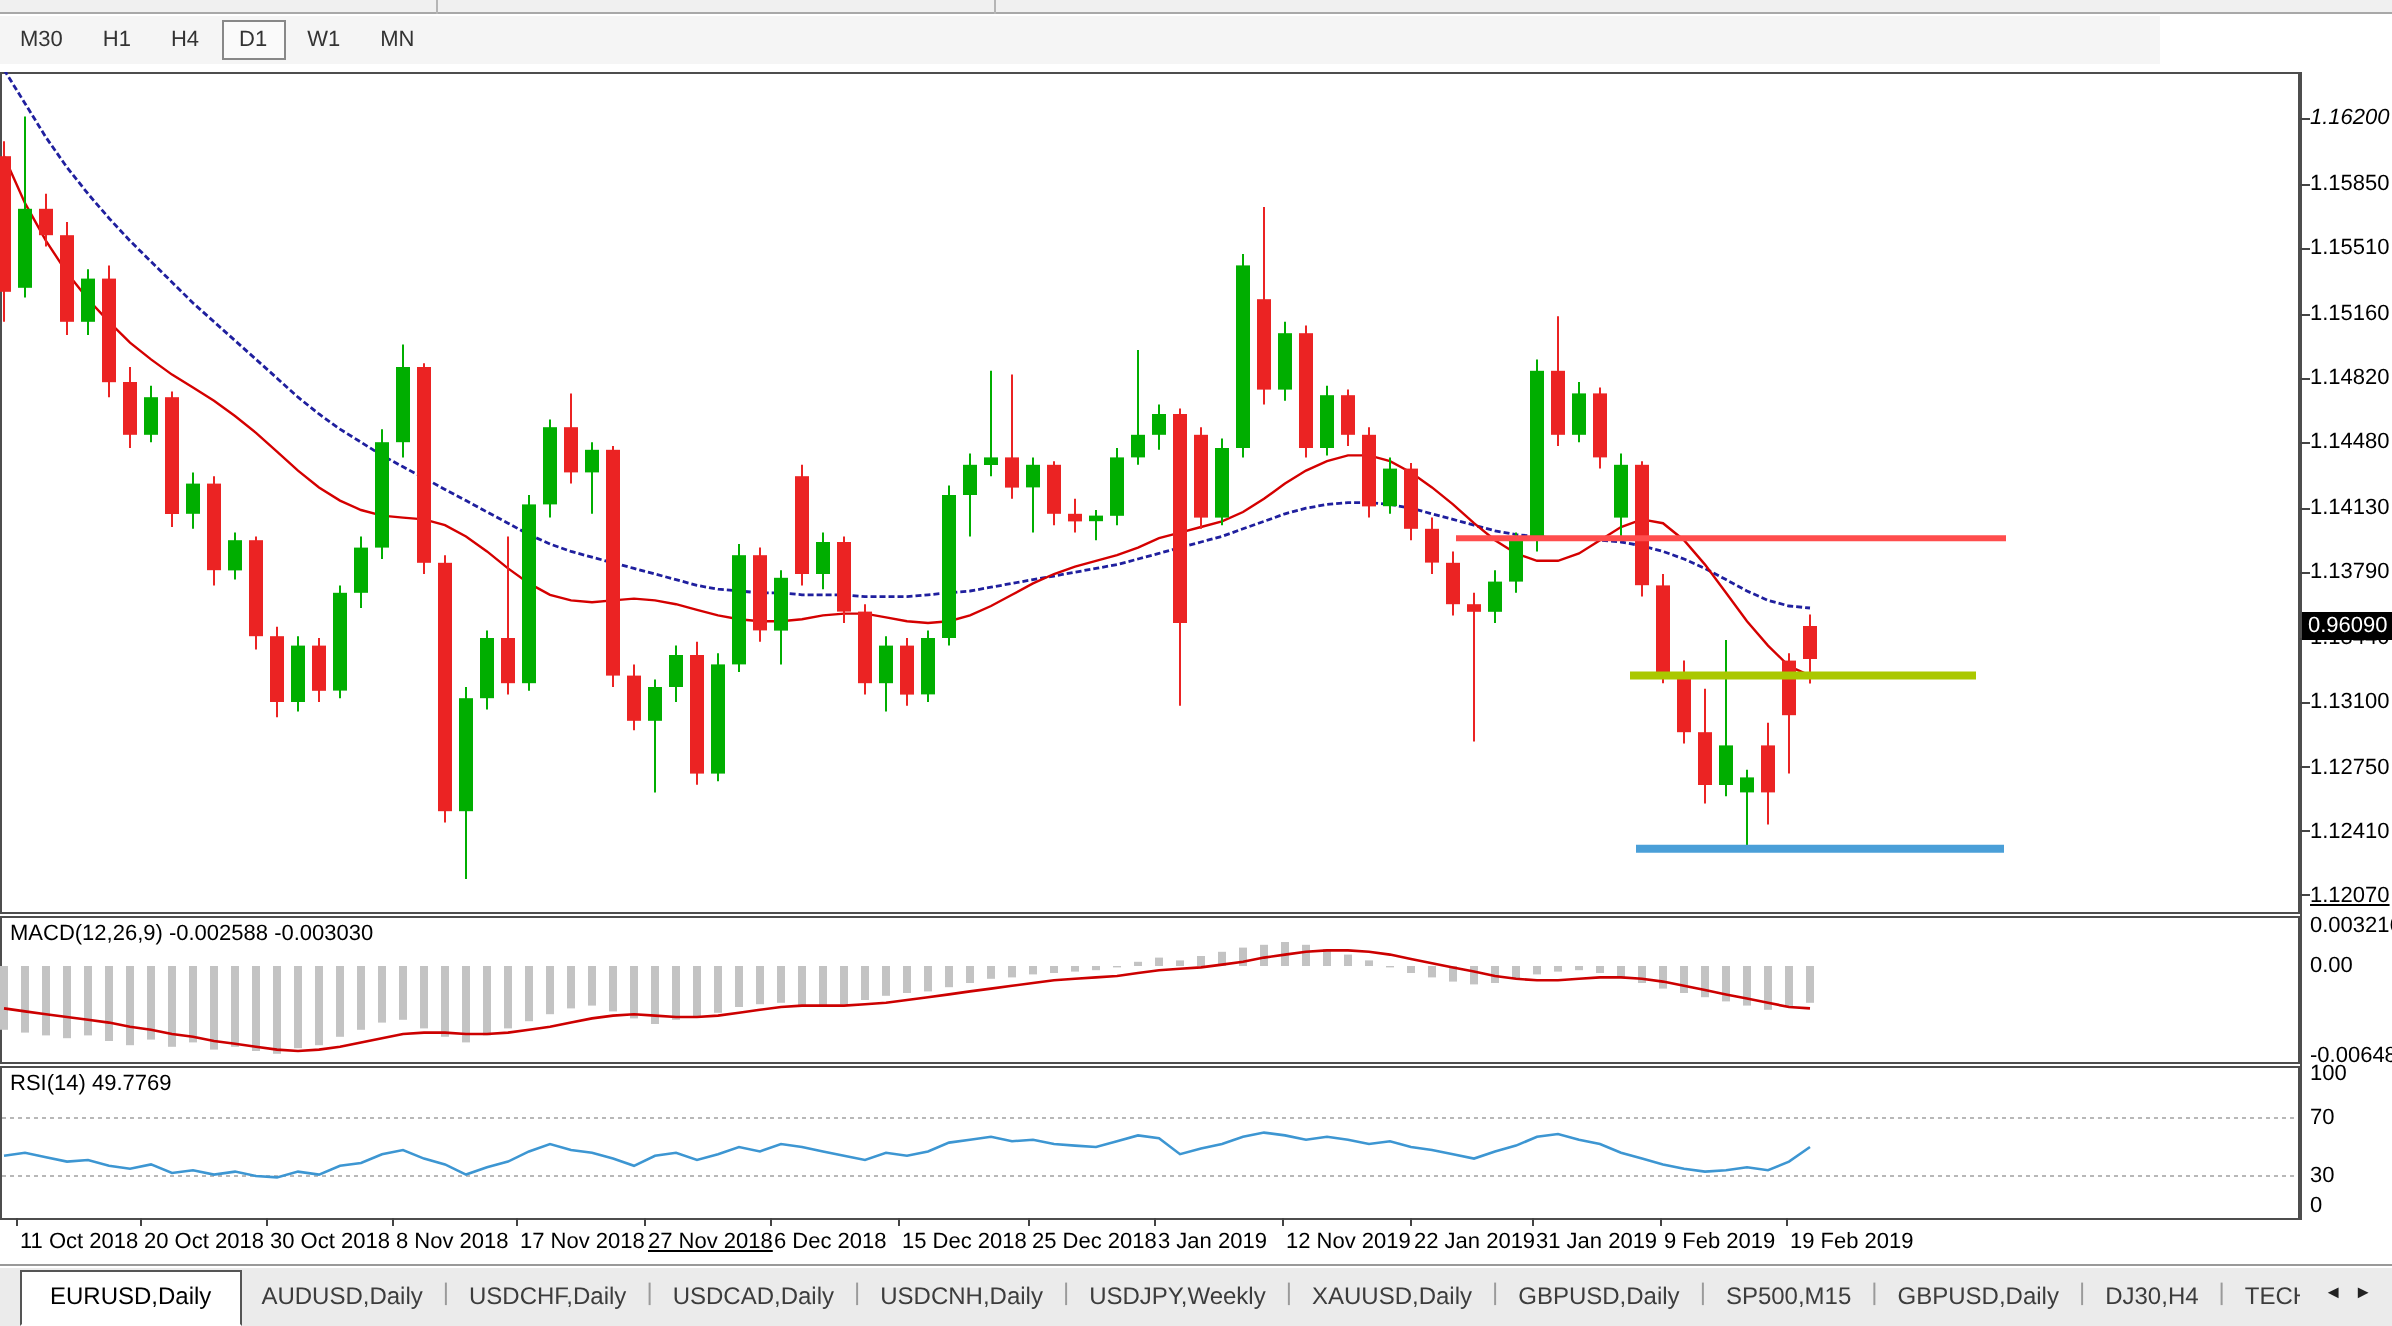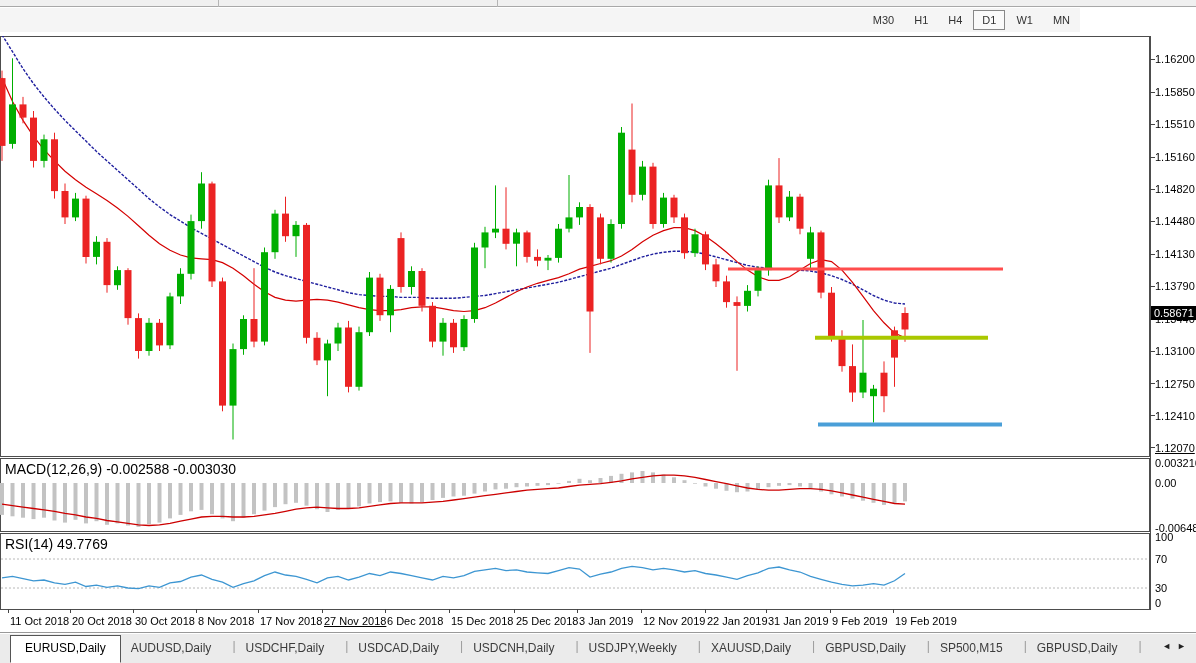--- a/index.html
+++ b/index.html
@@ -6,46 +6,46 @@
   html,body { width:1196px; height:663px; background:#fff; overflow:hidden;
     font-family:"Liberation Sans", sans-serif; -webkit-font-smoothing:none; }
   #app { position:relative; width:1196px; height:663px; background:#fff; }
 
   
   .top-strip { position:absolute; left:0; top:0; width:1196px; height:7px;
     background:#f0f0f0; border-bottom:1px solid #a8a8a8; }
   .top-strip .sep { position:absolute; top:0; width:1px; height:7px; background:#b5b5b5; }
 
   
-  .tf-bar { position:absolute; left:0; top:8px; width:1080px; height:24px; background:#f5f5f5;text-align:right; }
+  .tf-bar { position:absolute; left:0; top:8px; width:1080px; height:24px; background:#f5f5f5; }
   .tf-btn { display:inline-block; margin:2px 1px 0 1px; padding:3px 8px 3px 8px;
     font-size:11px; color:#333; border:1px solid transparent; cursor:default; }
   .tf-btn.active { background:#fafafa; border:1px solid #888; }
 
   
   .panel-svg { position:absolute; left:0; }
   .axis-label { position:absolute; left:1155px; font-size:11px; color:#000; white-space:nowrap; }
   .axis-tick { position:absolute; left:1150px; width:5px; height:1px; background:#444; }
   .price-badge { position:absolute; left:1151px; width:45px; height:14px; background:#000;
     color:#fff; font-size:11px; line-height:14px; padding-left:3px; }
 
   .chart-header { position:absolute; left:6px; top:41px; font-size:11px; color:#000; white-space:pre; }
   .chart-header .tri { font-size:8px; vertical-align:1px; }
-  .panel-label { position:absolute; left:5px; font-size:14px; color:#000; white-space:pre; }
+  .panel-label { position:absolute; left:5px; font-size:11px; color:#000; white-space:pre; }
 
   
   .date-label { position:absolute; top:615px; font-size:11px; color:#000; white-space:nowrap; }
   .date-tick { position:absolute; top:609px; width:1px; height:4px; background:#444; }
 
   
   .tab-bar { position:absolute; left:0; top:632px; width:1196px; height:31px;
     background:#ebebeb; border-top:1px solid #999; box-shadow:inset 0 1px 0 #fff; }
   .tab-strip { position:absolute; left:10px; top:0; width:1140px; height:31px;
     overflow:hidden; white-space:nowrap; }
-  .tab { display:inline-block; font-size:12px; color:#3c3c3c; padding:7px 21px 6px 10px; cursor:default; }
+  .tab { display:inline-block; font-size:12px; color:#3c3c3c; padding:7px 10px 6px 10px; cursor:default; }
   .tab.active { background:#fff; border:1px solid #555; border-bottom:1px solid #fff;
     margin-top:2px; padding:5px 14px 7px 14px; color:#000; }
   .tab-sep { display:inline-block; color:#9a9a9a; font-size:12px; vertical-align:2px; }
   .tab-arrows { position:absolute; right:4px; top:8px; font-size:9px; color:#222; letter-spacing:6px; }
 </style>
 </head>
 <body>
 
 <div id="app">
 
@@ -339,21 +339,21 @@
       <line x1="1" y1="588.0" x2="1149" y2="588.0" stroke="#b8b8b8" stroke-width="1" stroke-dasharray="2,2"></line>
       <polyline points="2,577.9 12.5,576.4 23,578.6 33.5,580.8 44,580.0 54.5,582.9 65,584.4 75.5,582.2 86,586.5 96.5,585.1 107,587.3 117.5,585.8 128,588.0 138.5,588.7 149,585.8 159.5,587.3 170,582.9 180.5,581.5 191,577.1 201.5,575.0 212,579.3 222.5,582.2 233,587.3 243.5,583.6 254,580.8 264.5,575.7 275,572.0 285.5,575.0 296,576.4 306.5,579.3 317,582.9 327.5,577.9 338,576.4 348.5,580.0 359,577.1 369.5,573.5 380,575.7 390.5,572.0 401,573.5 411.5,575.7 422,577.9 432.5,580.0 443,576.4 453.5,577.9 464,575.7 474.5,571.3 485,569.9 495.5,568.4 506,570.6 516.5,569.9 527,572.0 537.5,572.8 548,573.5 558.5,570.6 569,567.7 579.5,569.1 590,577.1 600.5,574.2 611,572.0 621.5,568.4 632,566.3 642.5,567.7 653,569.9 663.5,568.4 674,569.9 684.5,572.0 695,570.6 705.5,573.5 716,575.0 726.5,577.1 737,579.3 747.5,575.7 758,572.8 768.5,568.4 779,567.0 789.5,569.9 800,572.0 810.5,576.4 821,579.3 831.5,582.2 842,584.4 852.5,585.8 863,585.1 873.5,583.6 884,585.1 894.5,580.8 905,573.5" fill="none" stroke="#3d96d2" stroke-width="1.3"></polyline>
     </svg>
 
   <div class="panel-label" style="top:461px">MACD(12,26,9) -0.002588 -0.003030</div>
   <div class="panel-label" style="top:536px">RSI(14) 49.7769</div>
 
   <div id="rightAxis">
       <div style="position: absolute; left: 1150px; top: 36px; width: 1px; height: 574px; background: rgb(77, 77, 77);"></div>
       <div class="axis-tick" style="top: 59px;"></div>
-      <div class="axis-label" style="top: 53px;">1.16200</div>
+      <div class="axis-label" style="top: 53px; font-style: italic;">1.16200</div>
       <div class="axis-tick" style="top: 92px;"></div>
       <div class="axis-label" style="top: 86px;">1.15850</div>
       <div class="axis-tick" style="top: 124px;"></div>
       <div class="axis-label" style="top: 118px;">1.15510</div>
       <div class="axis-tick" style="top: 157px;"></div>
       <div class="axis-label" style="top: 151px;">1.15160</div>
       <div class="axis-tick" style="top: 189px;"></div>
       <div class="axis-label" style="top: 183px;">1.14820</div>
       <div class="axis-tick" style="top: 221px;"></div>
       <div class="axis-label" style="top: 215px;">1.14480</div>
@@ -364,21 +364,21 @@
       <div class="axis-tick" style="top: 319px;"></div>
       <div class="axis-label" style="top: 313px;">1.13440</div>
       <div class="axis-tick" style="top: 351px;"></div>
       <div class="axis-label" style="top: 345px;">1.13100</div>
       <div class="axis-tick" style="top: 383px;"></div>
       <div class="axis-label" style="top: 378px;">1.12750</div>
       <div class="axis-tick" style="top: 415px;"></div>
       <div class="axis-label" style="top: 410px;">1.12410</div>
       <div class="axis-tick" style="top: 447px;"></div>
       <div class="axis-label" style="top: 442px; text-decoration: underline;">1.12070</div>
-      <div class="price-badge" style="top: 306px;">0.58671</div>
+      <div class="price-badge" style="top: 306px;">0.96090</div>
       <div class="axis-label" style="top: 457px;">0.003216</div>
       <div class="axis-label" style="top: 477px;">0.00</div>
       <div class="axis-label" style="top: 522px;">-0.006485</div>
       <div class="axis-label" style="top: 531px;">100</div>
       <div class="axis-label" style="top: 553px;">70</div>
       <div class="axis-label" style="top: 582px;">30</div>
       <div class="axis-label" style="top: 597px;">0</div>
     </div>
   <div id="dateAxis">
       <div class="date-tick" style="left: 8px;"></div>

